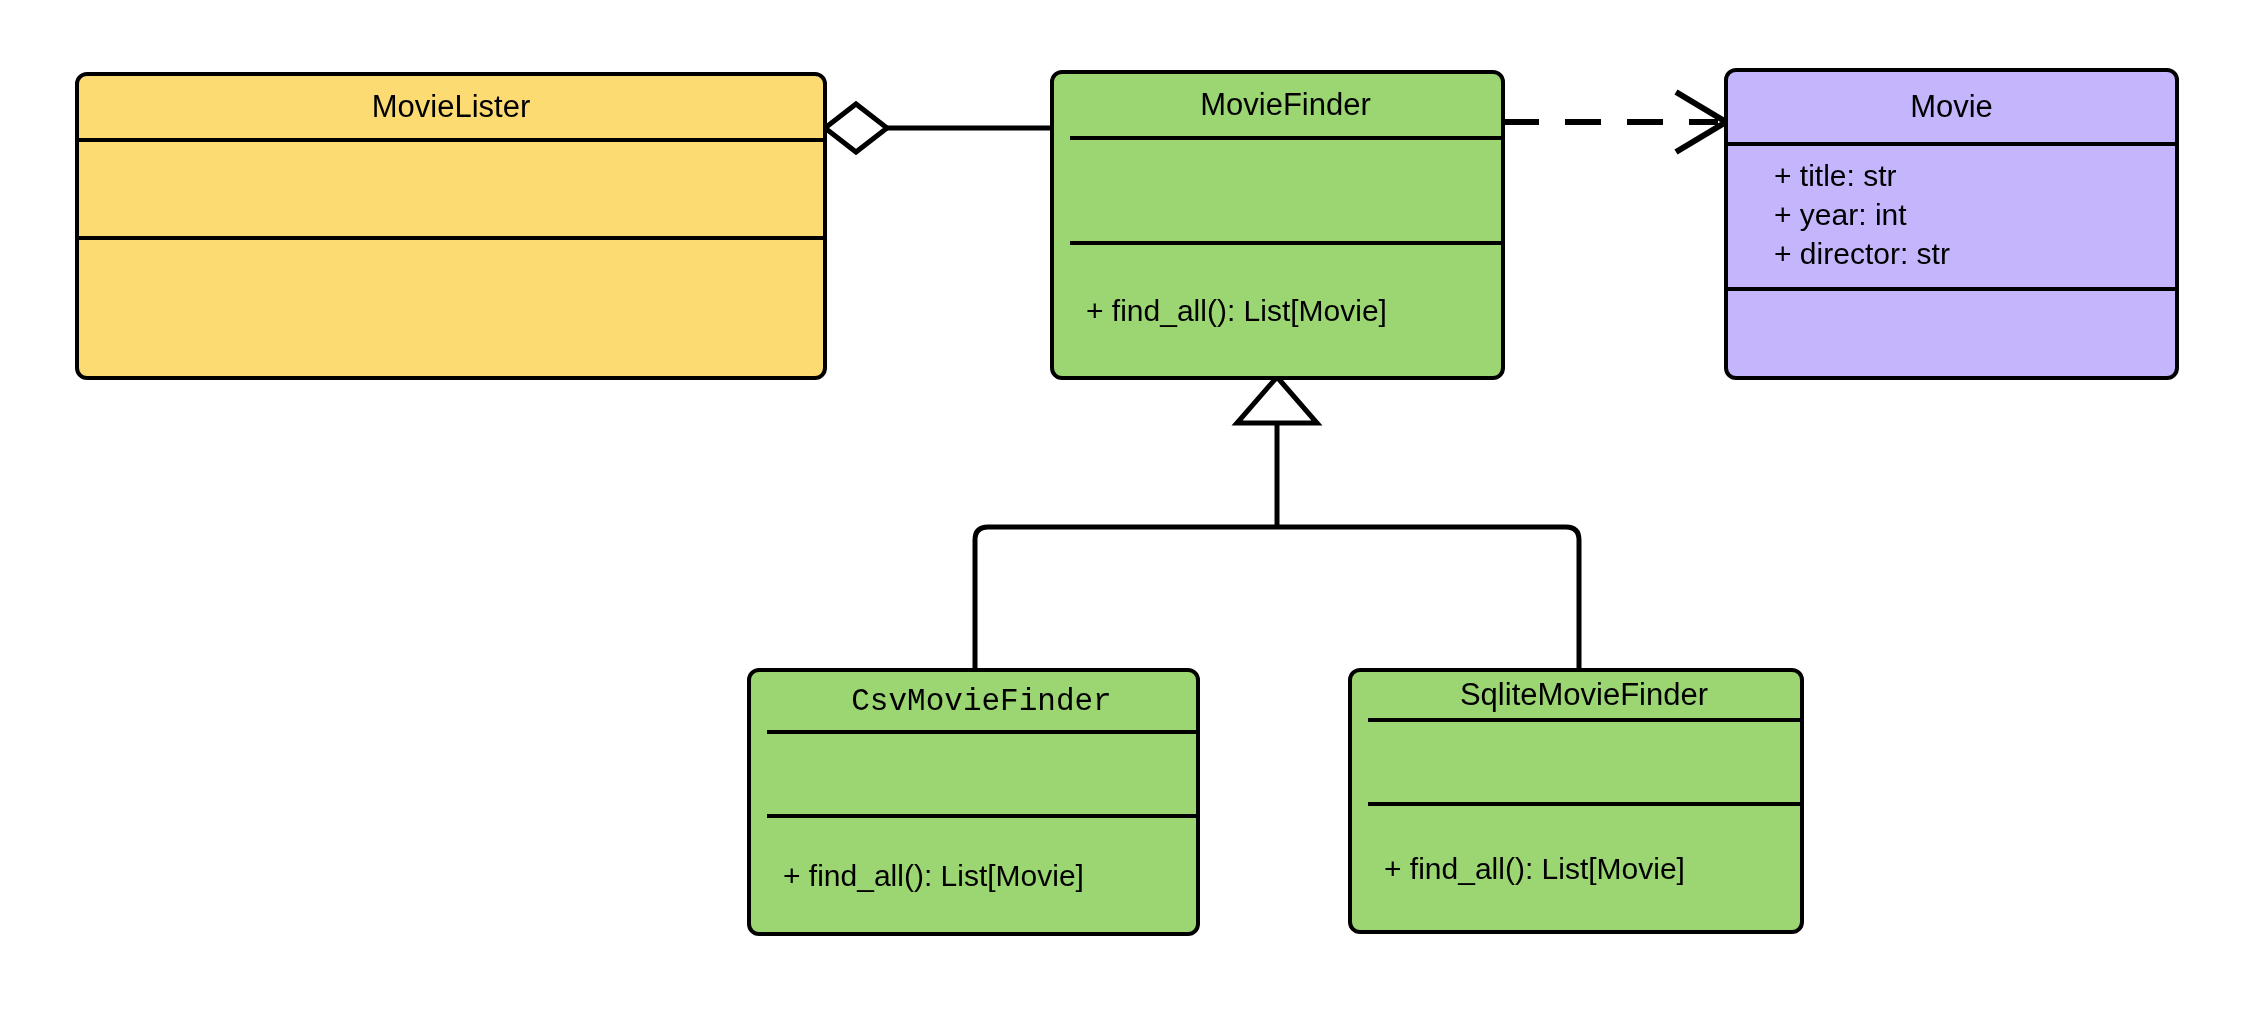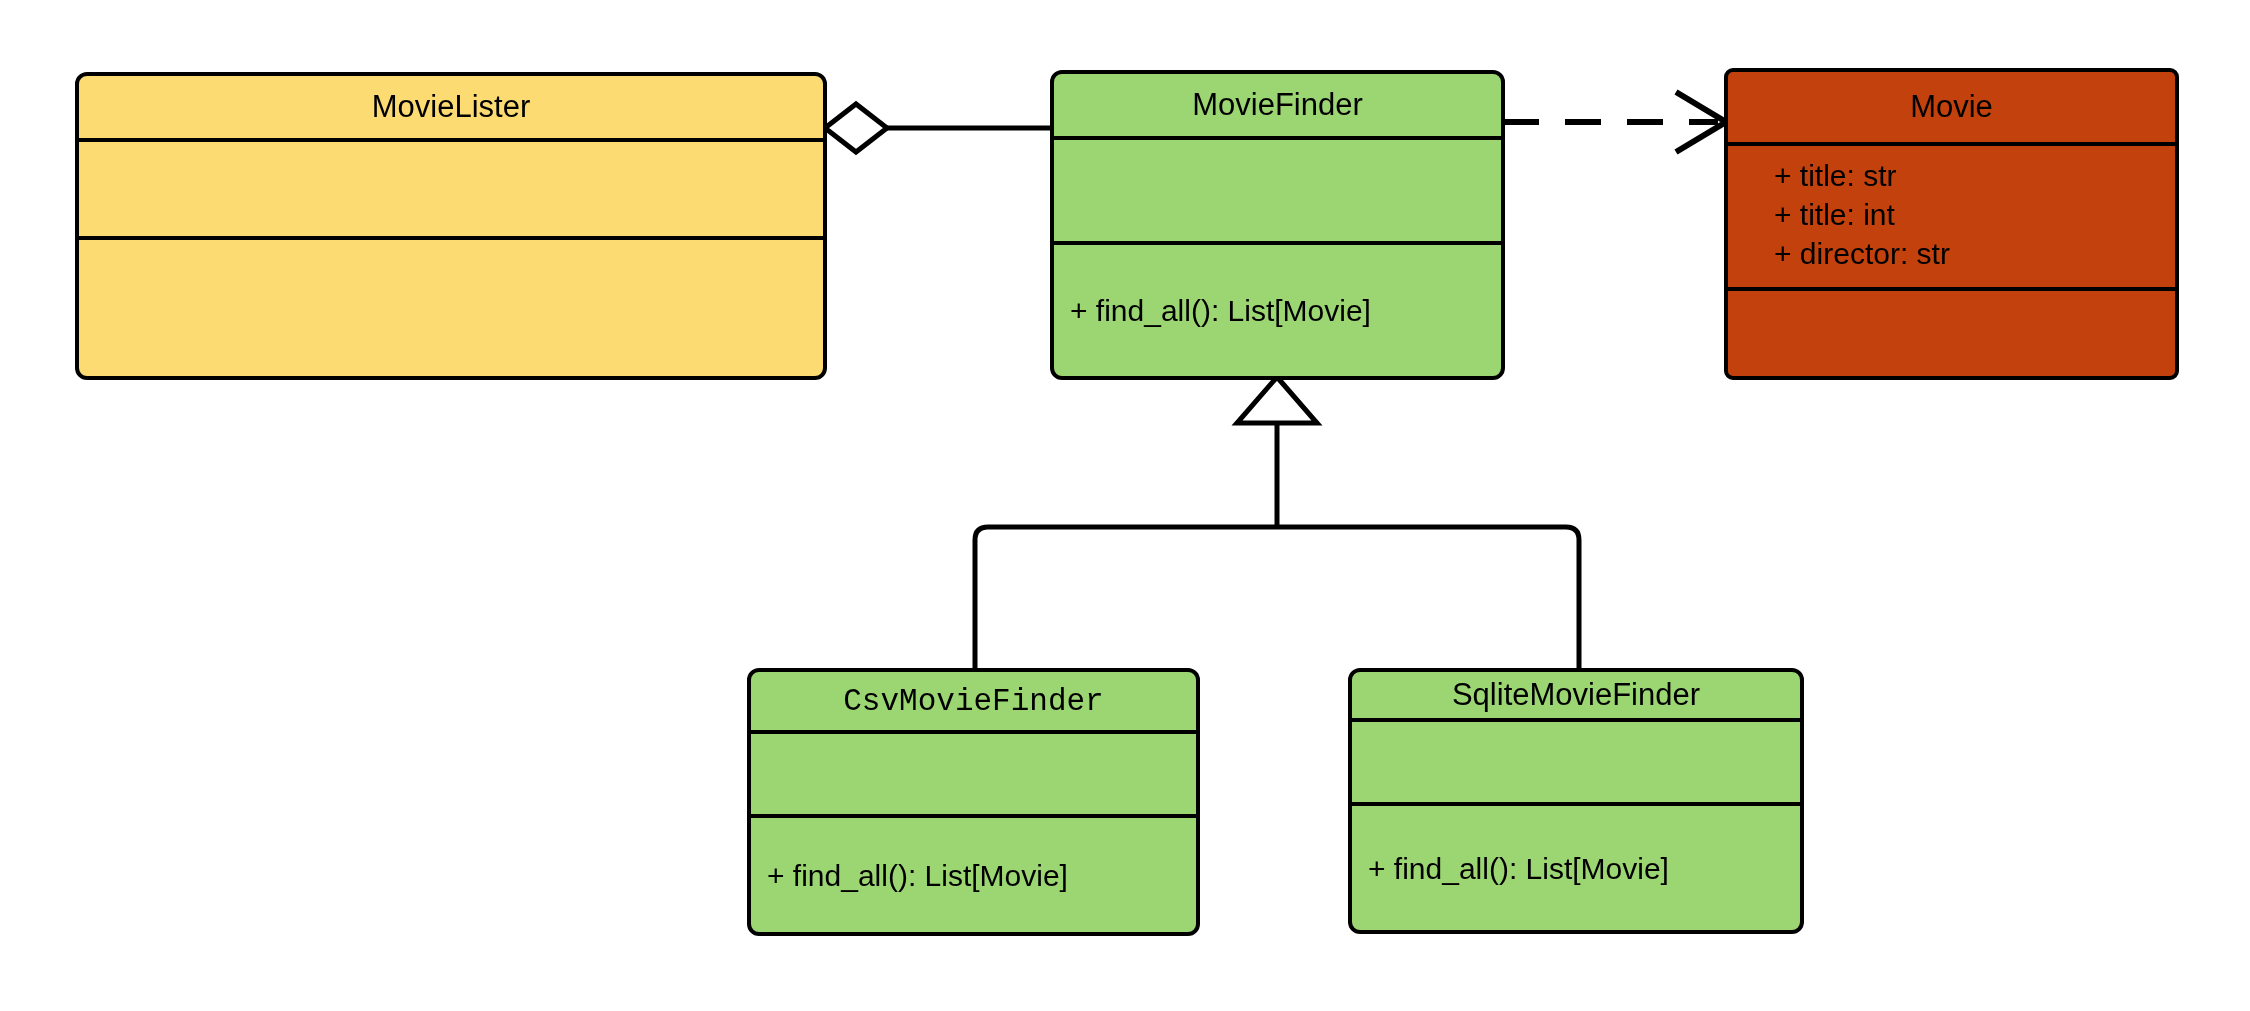--- a/index.html
+++ b/index.html
@@ -55,22 +55,22 @@
   .cmp-ops {
     padding: 0 16px;
   }
   .member {
     font-size: 30px;
     color: #000000;
     line-height: 1.30;
     white-space: nowrap;
   }
   .fill-yellow { background: #fcdb72; }
-  .fill-green  { background: #9bd672; }
-  .fill-blue   { background: #c2410c; border-radius: 9px; }
+  .fill-green  { background: #9bd672; padding-left: 16px; }
+  .fill-blue   { background: #c4b5fd; }
 </style>
 </head>
 <body>
 
 <div id="canvas">
 
   <svg id="edges" viewBox="0 0 2250 1011" width="2250" height="1011">
 
     <g>
       <line x1="886" y1="128" x2="1052" y2="128" stroke="#000000" stroke-width="5"></line>
@@ -99,21 +99,21 @@
     <div class="compartment cmp-attrs" style="height:105px;"></div>
     <div class="compartment cmp-ops" style="flex:1 1 auto;">
       <div class="member">+ find_all(): List[Movie]</div>
     </div>
   </div>
 
   <div class="uml-class fill-blue" style="left:1724px; top:68px; width:455px; height:312px;">
     <div class="compartment cmp-name" style="height:74px;">Movie</div>
     <div class="compartment cmp-attrs" style="height:145px; justify-content:flex-start; padding-top:10px;padding-left:46px;">
       <div class="member">+ title: str</div>
-      <div class="member">+ title: int</div>
+      <div class="member">+ year: int</div>
       <div class="member">+ director: str</div>
     </div>
     <div class="compartment cmp-ops" style="flex:1 1 auto;"></div>
   </div>
 
   <div class="uml-class fill-green" style="left:747px; top:668px; width:453px; height:268px;">
     <div class="compartment cmp-name" style="height:62px;font-family:Liberation Mono, monospace;">CsvMovieFinder</div>
     <div class="compartment cmp-attrs" style="height:84px;"></div>
     <div class="compartment cmp-ops" style="flex:1 1 auto;">
       <div class="member">+ find_all(): List[Movie]</div>

